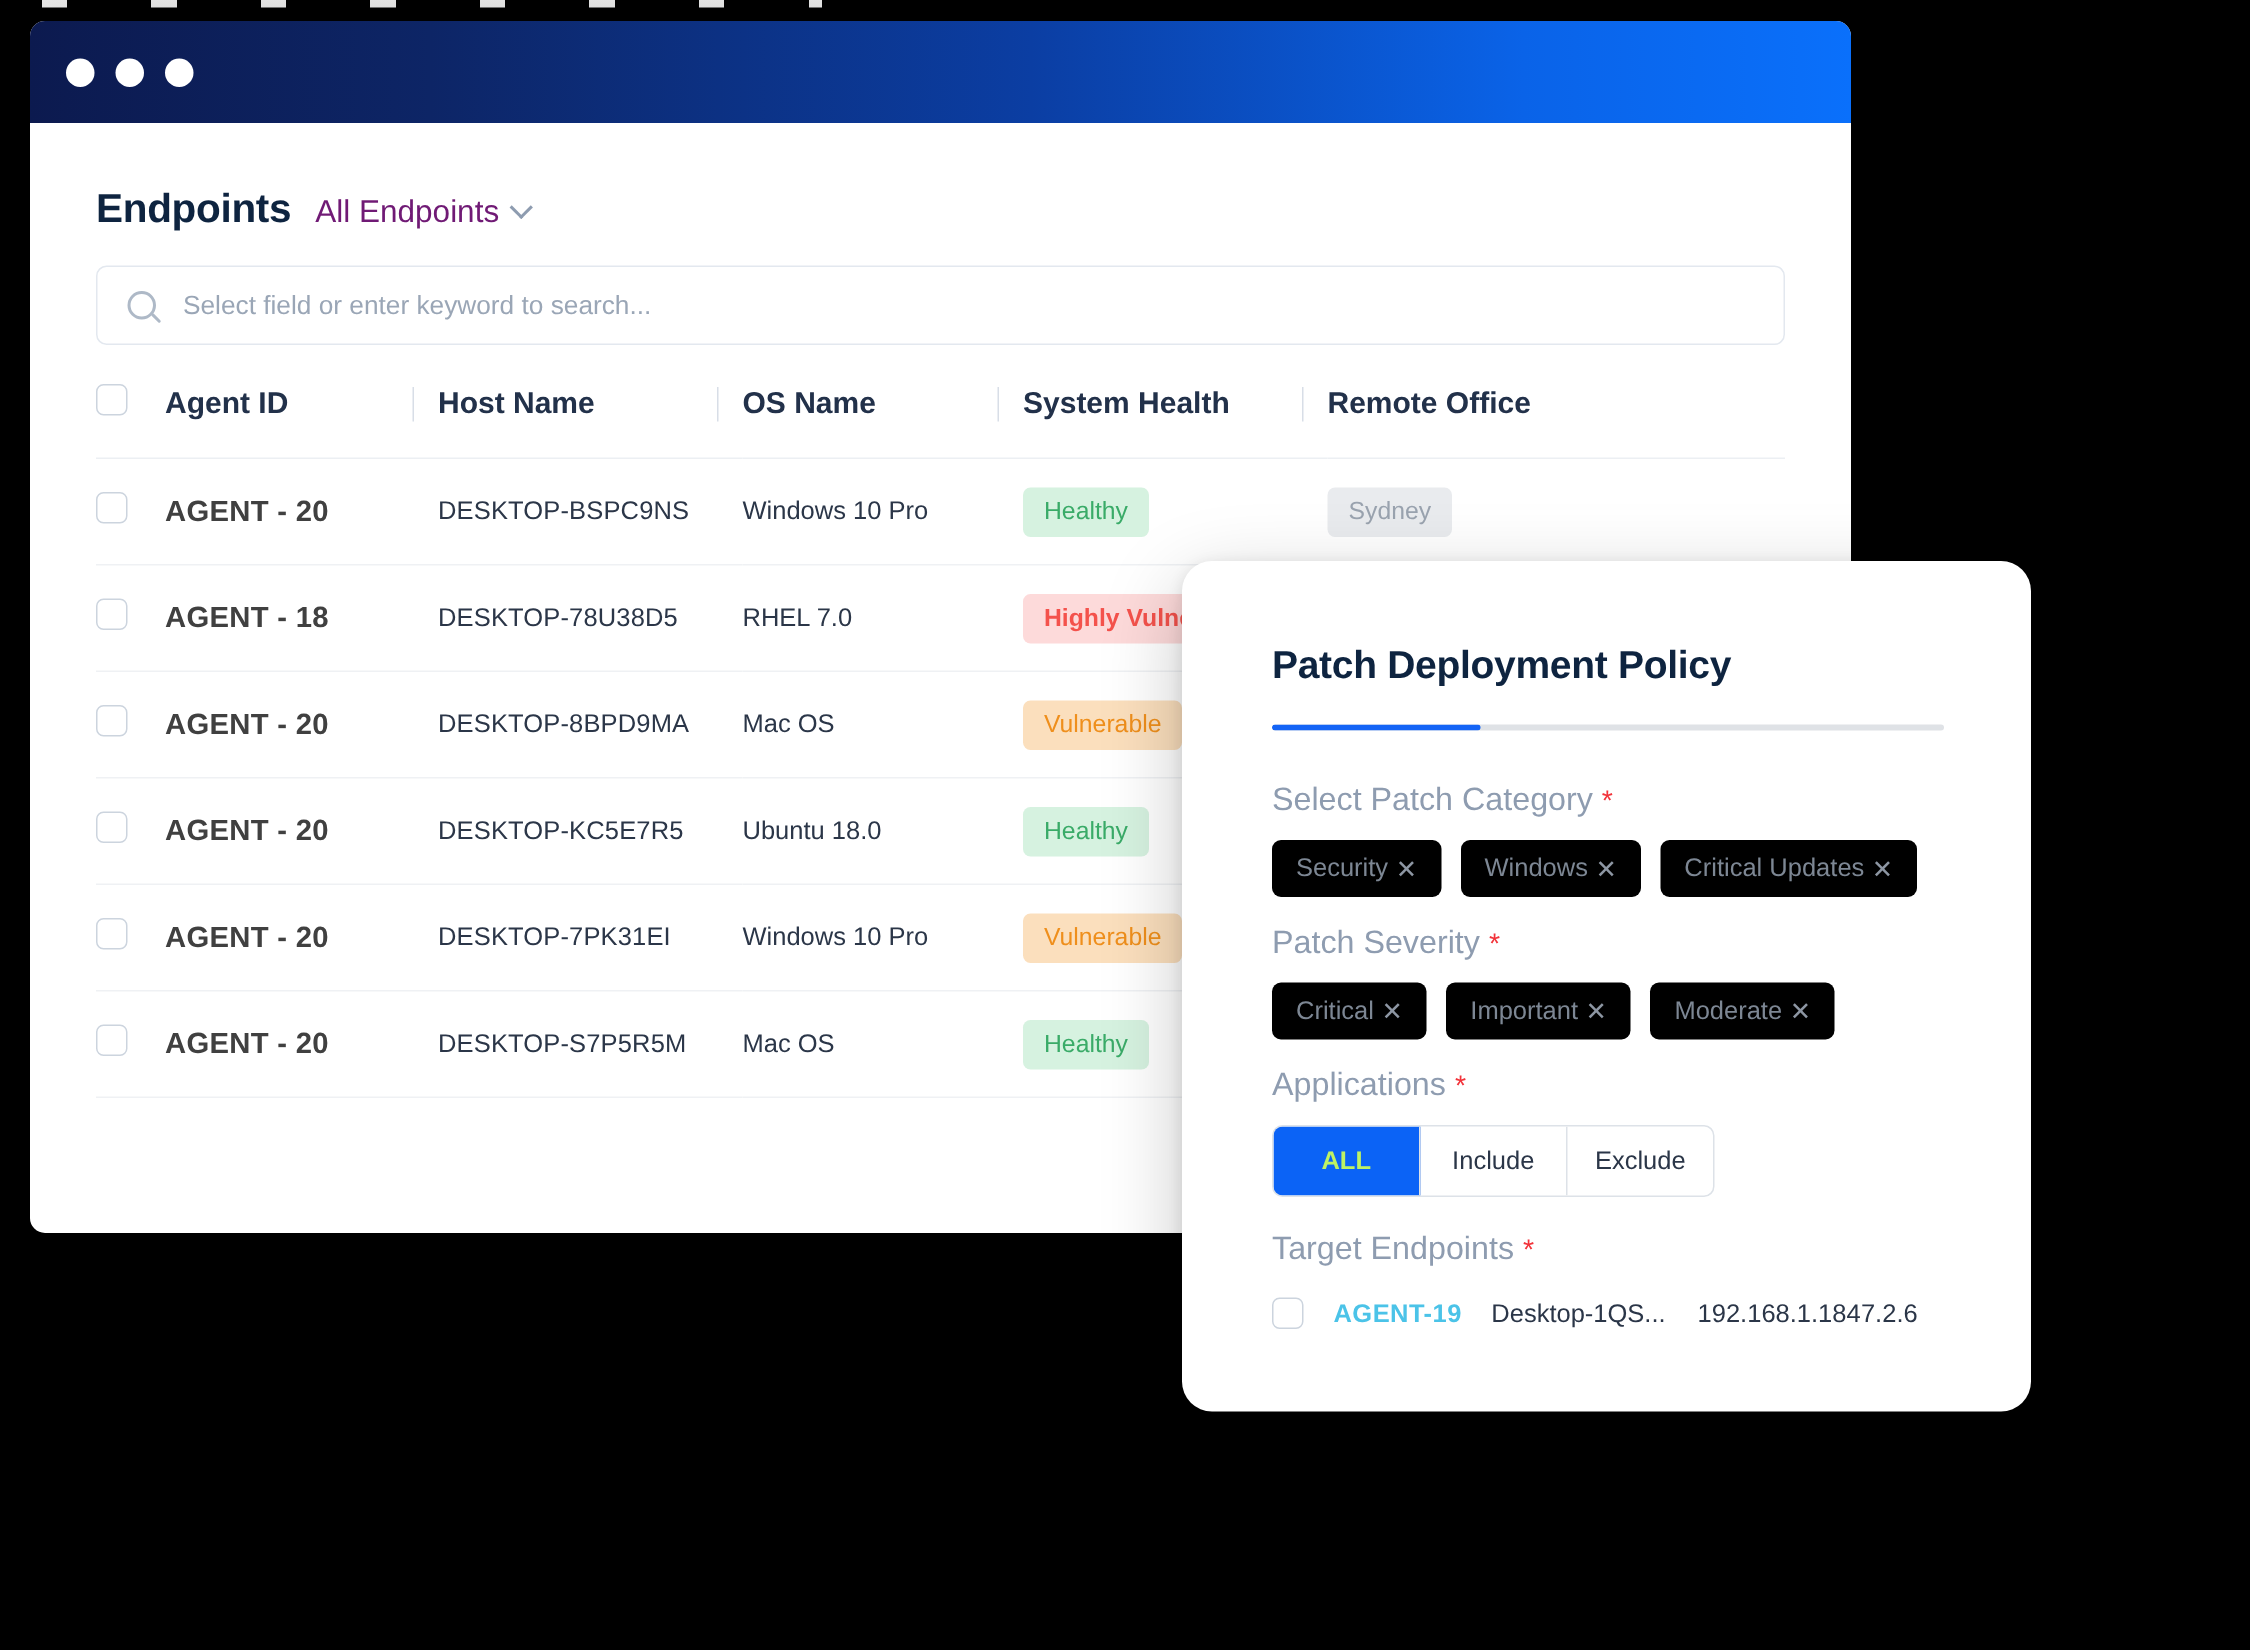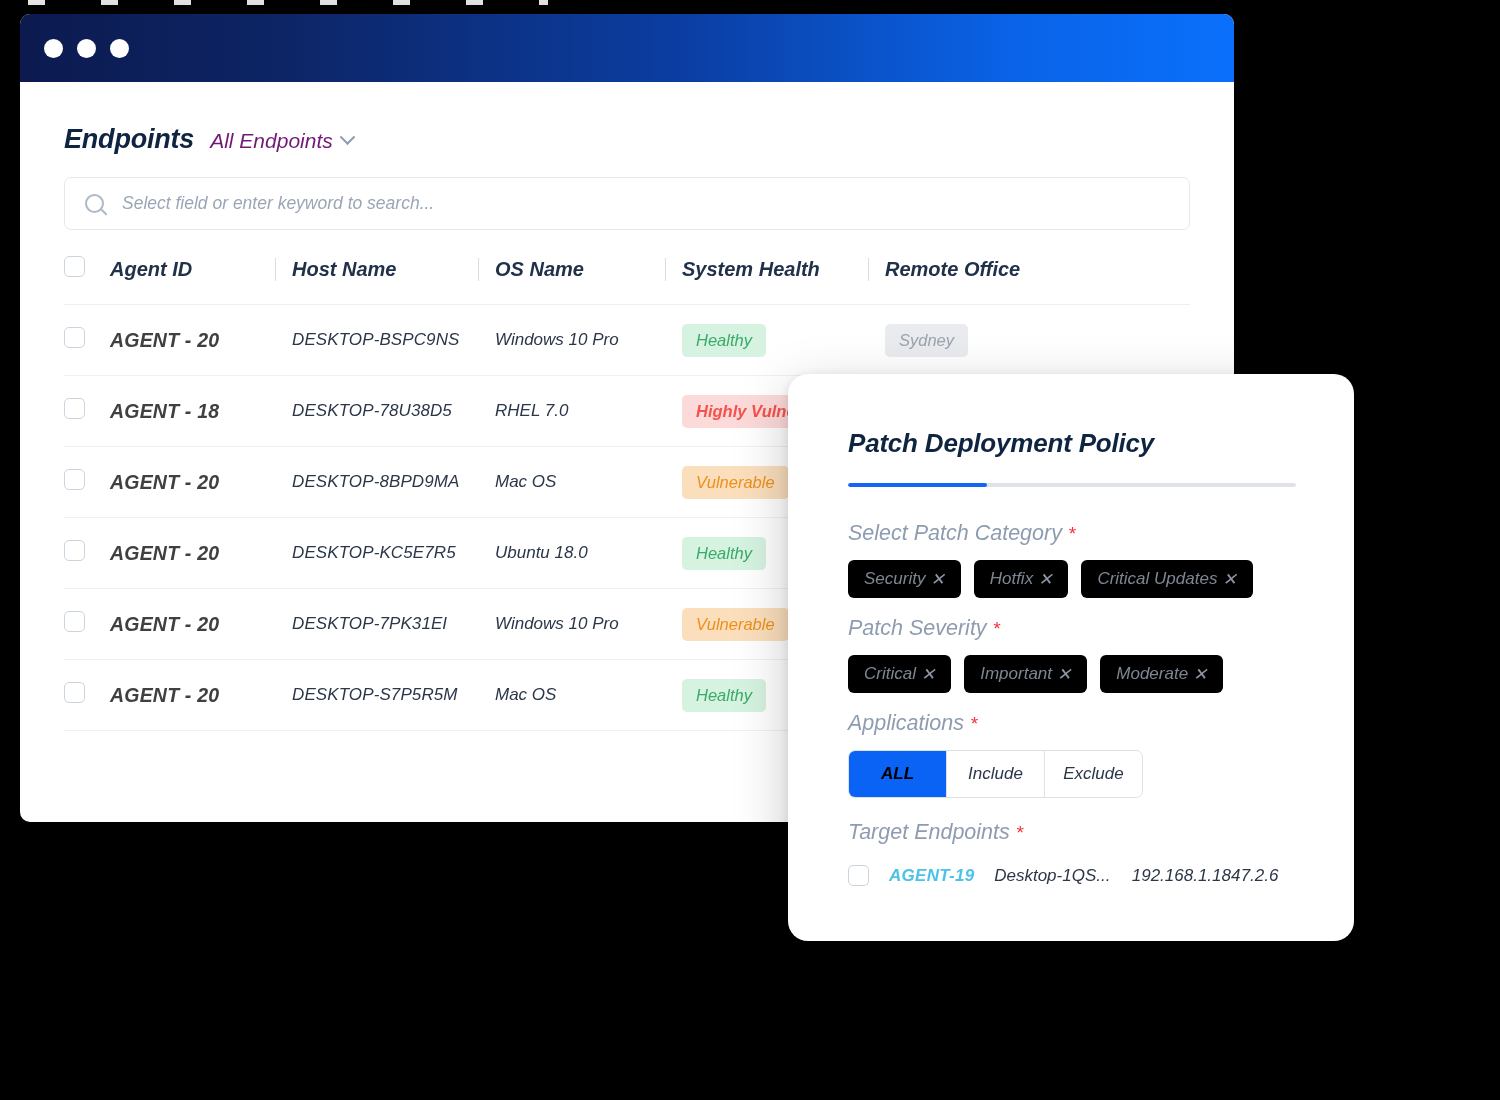--- a/index.html
+++ b/index.html
@@ -11,21 +11,20 @@
     background: #000000;
     font-family: "Liberation Sans", sans-serif;
     overflow: hidden;
   }
 
   #stage {
     position: relative;
     width: 1500px;
     height: 776px;
     background: #000000;
-    font-style: italic;
   }
 
   
   .top-dashes {
     position: absolute;
     top: 0px;
     left: 28px;
     width: 520px;
     height: 5px;
     background: repeating-linear-gradient(
@@ -240,21 +239,21 @@
   }
   .seg > div {
     flex: 1;
     text-align: center;
     padding: 13px 0;
     font-size: 17px;
     color: #2b3648;
     border-right: 1px solid #dde2e8;
   }
   .seg > div:last-child { border-right: none; }
-  .seg > div.on { background: #0b63f6; color: #000000; font-weight: bold; }
+  .seg > div.on { background: #0b63f6; color: #bef264; font-weight: bold; }
 
   .ep-row {
     display: flex;
     align-items: center;
     height: 33px;
     font-size: 17px;
     color: #2b3648;
   }
   .ep-cb {
     width: 21px; height: 21px;
@@ -378,21 +377,21 @@
     <div class="field-label">
       <span>Select Patch Category</span>
       <span class="req">*</span>
     </div>
     <div class="chips" id="category-chips">
         <div class="chip">
           <span>Security</span>
           <span class="x">✕</span>
         </div>
         <div class="chip">
-          <span>Hotfix</span>
+          <span>Windows</span>
           <span class="x">✕</span>
         </div>
         <div class="chip">
           <span>Critical Updates</span>
           <span class="x">✕</span>
         </div>
       </div>
 
     <div class="field-label">
       <span>Patch Severity</span>

